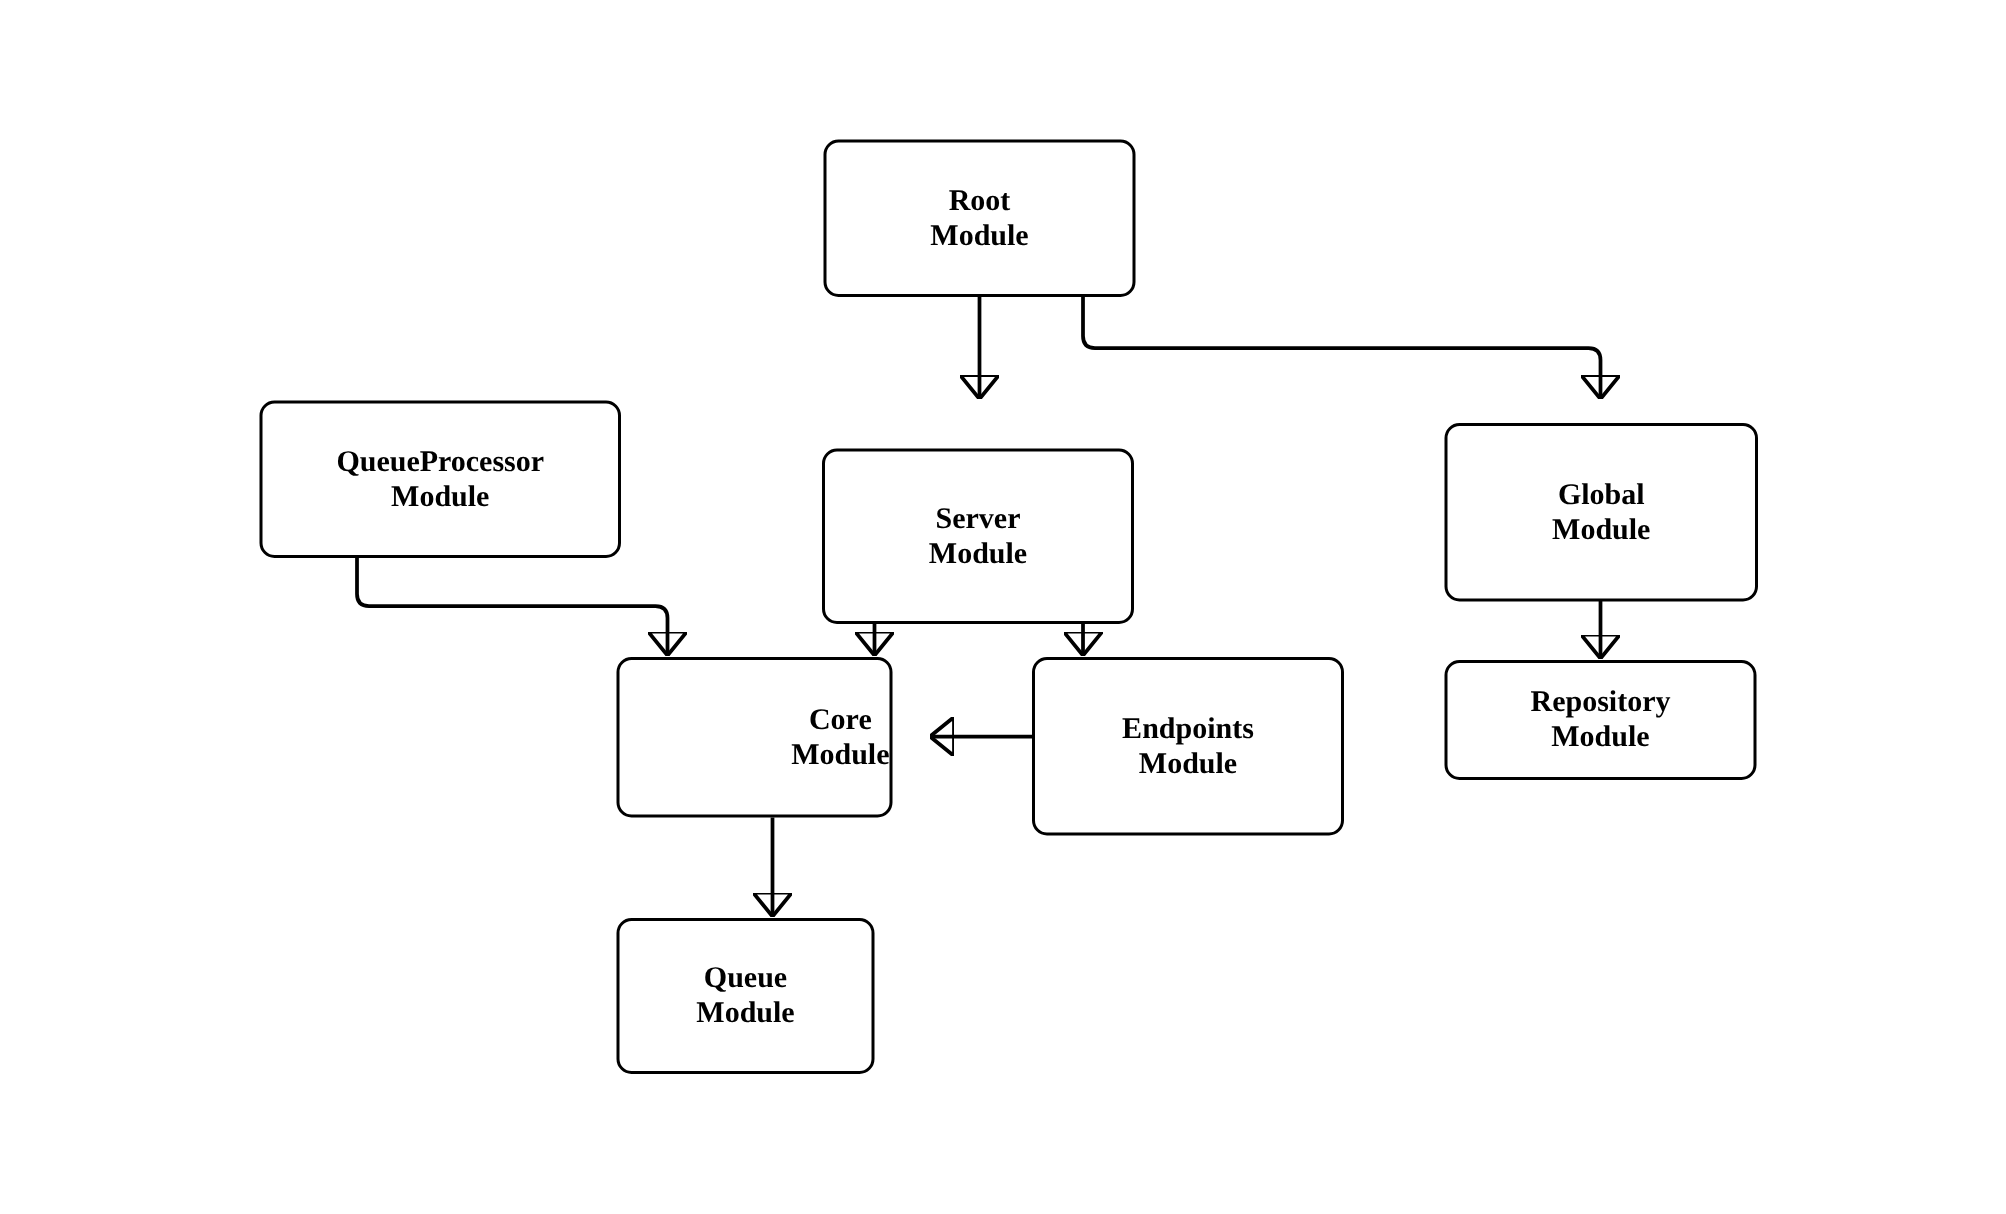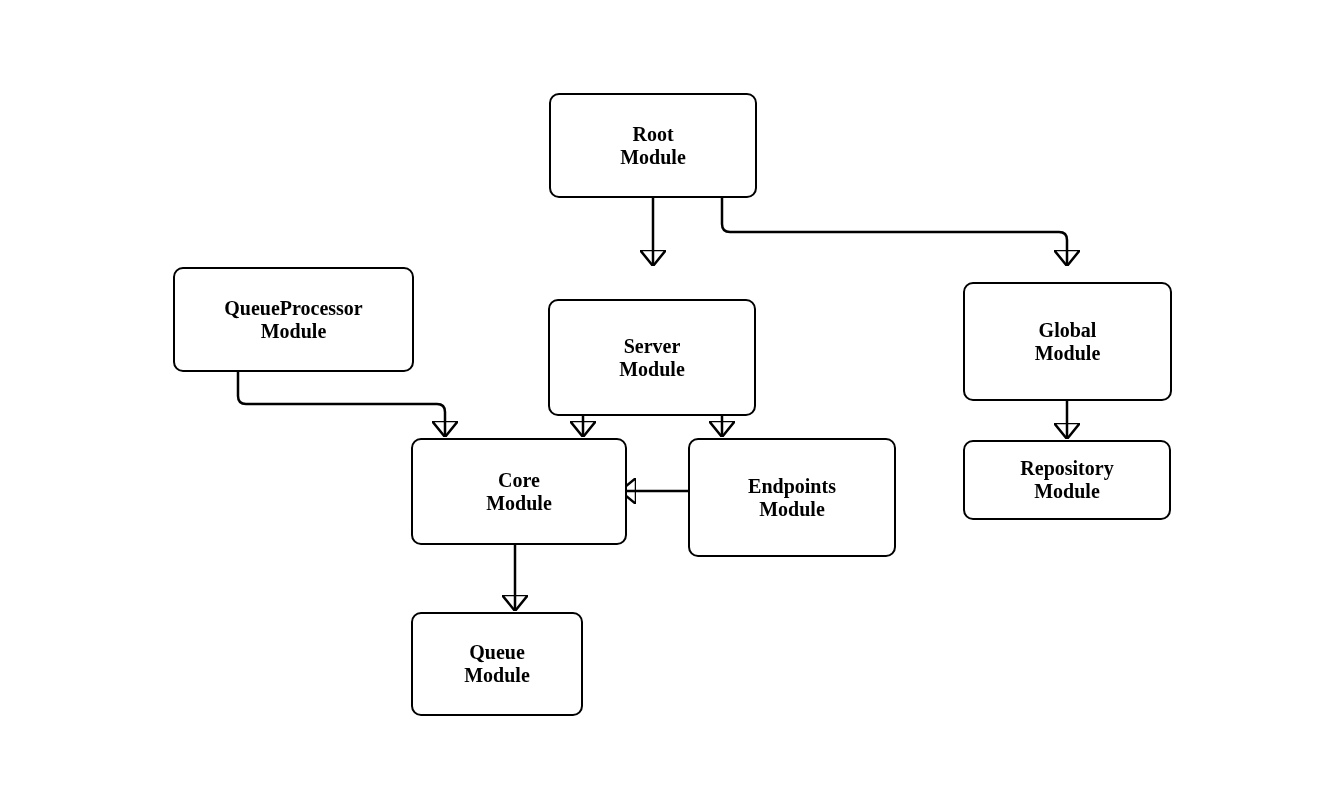--- a/index.html
+++ b/index.html
@@ -41,21 +41,21 @@
     font-weight: bold;
     font-size: 20px;
     line-height: 23px;
     white-space: pre-line;
   }
   
   .node-root          { left: 549px; top:  93px; width: 208px; height: 105px; }
   .node-queue-proc    { left: 133px; top: 267px; width: 241px; height: 105px; margin-left: 40px; }
   .node-server        { left: 548px; top: 267px; width: 208px; height: 117px; margin-top: 32px; }
   .node-global        { left: 963px; top: 282px; width: 209px; height: 119px; }
-  .node-core          { left: 411px; top: 438px; width: 216px; height: 107px; }
+  .node-core          { left: 411px; top: 438px; width: 184px; height: 107px; justify-content: flex-end; }
   .node-endpoints     { left: 688px; top: 438px; width: 208px; height: 119px; }
   .node-repository    { left: 963px; top: 440px; width: 208px; height: 80px; }
   .node-queue         { left: 411px; top: 612px; width: 172px; height: 104px; text-align: center; }
 </style>
 </head>
 <body>
 
 <div class="canvas">
 
   <svg class="edges-layer" viewBox="0 0 1337 809" xmlns="http://www.w3.org/2000/svg">

